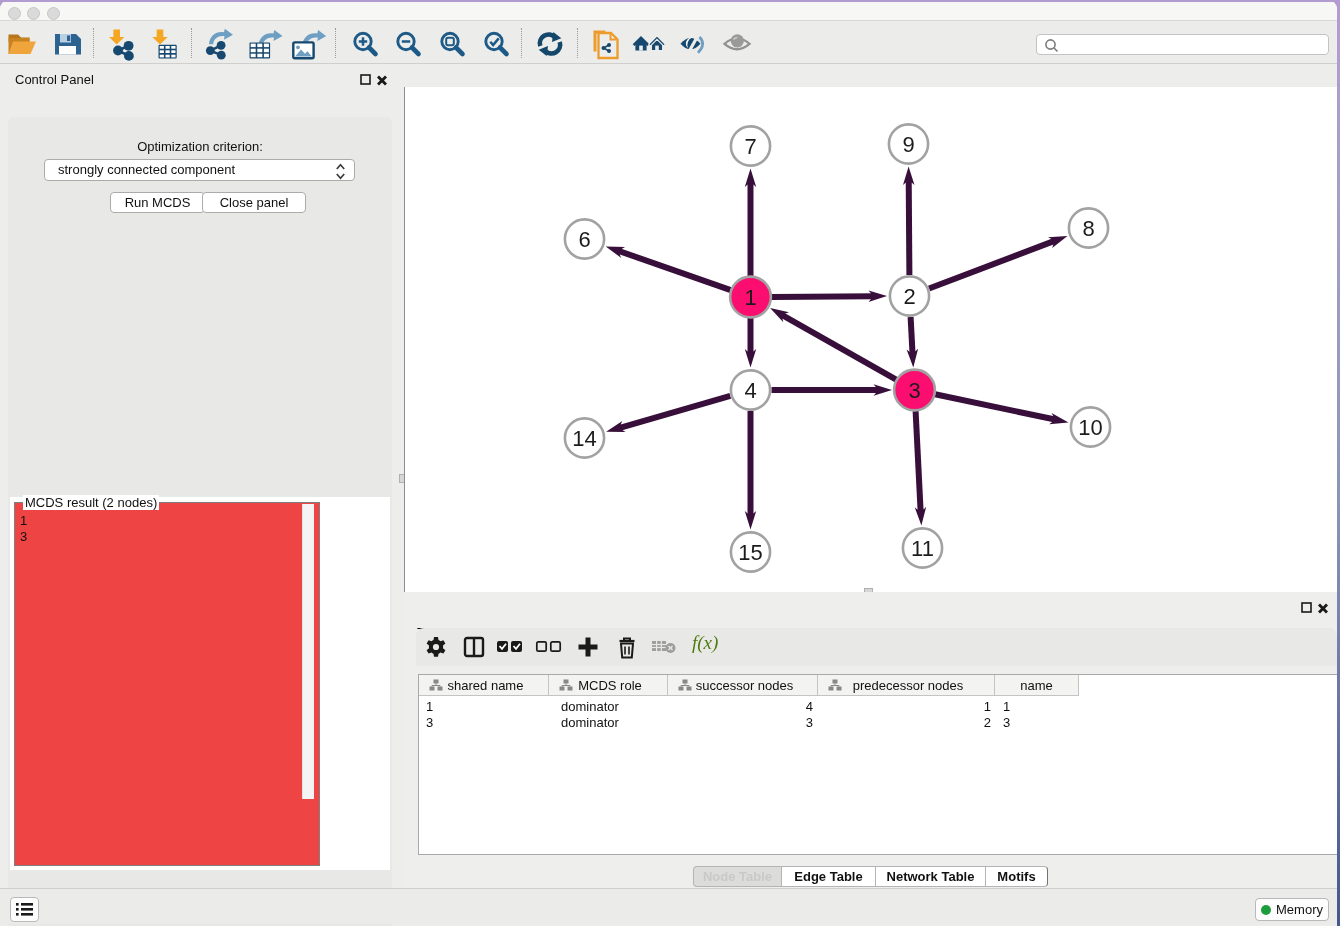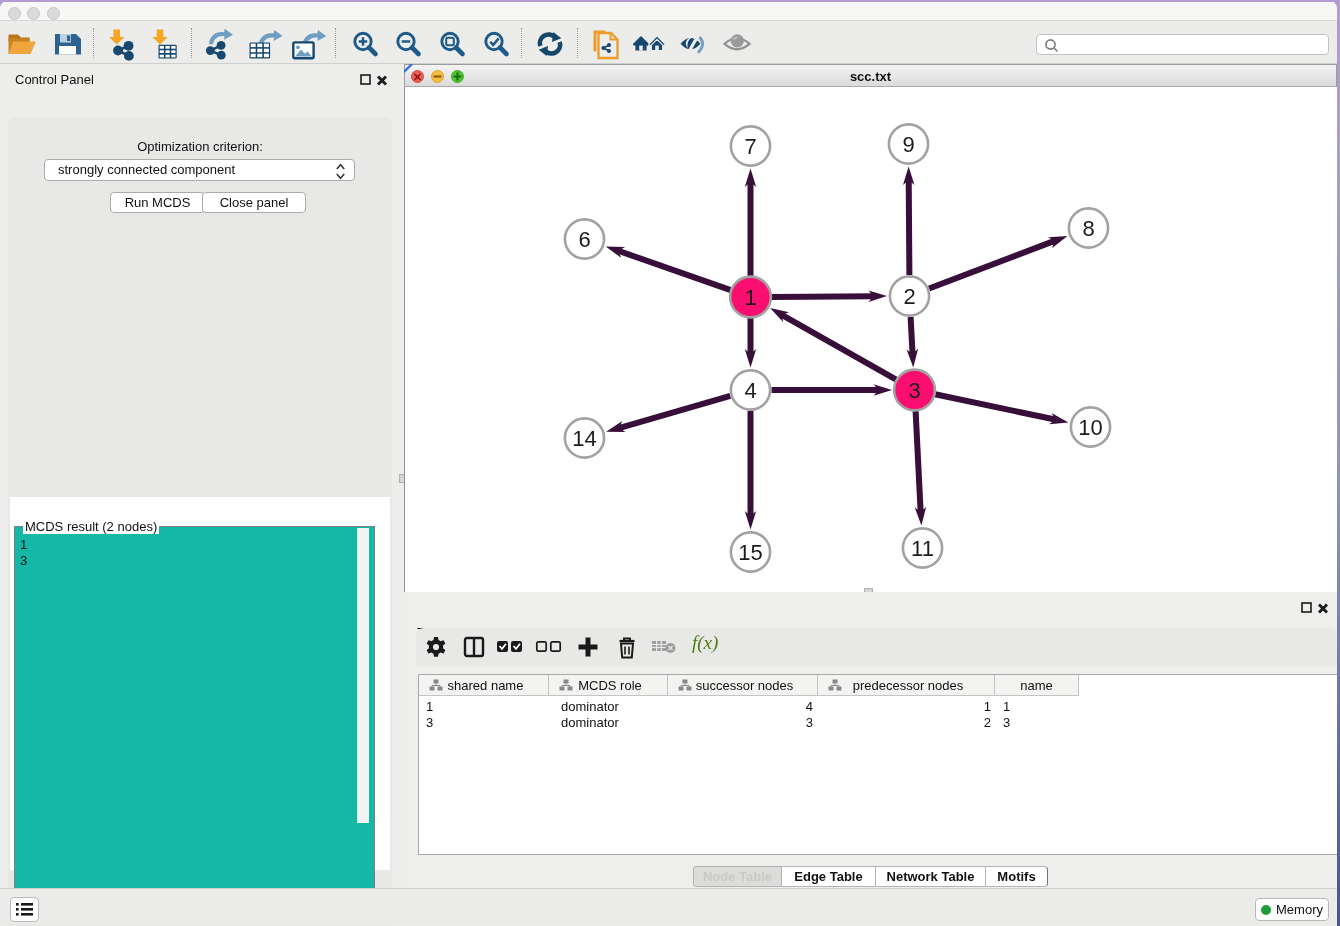--- a/index.html
+++ b/index.html
@@ -22,21 +22,21 @@
 .paneicons { position:absolute; top:10px; }
 #cptabs { position:absolute; left:78px; top:33px; height:21px; font-size:13px; }
 .tab { float:left; height:21px; line-height:20px; padding:0 12px; background:#fff; border:1px solid #bbb; border-right:none; color:#111; text-align:center; }
 .tab:first-child { border-radius:4px 0 0 0; }
 .tab.sel { background:#e4e4e2; color:#b9b9b7; border:1px solid #bbb; border-radius:0 4px 0 0; }
 #cppane { position:absolute; left:8px; top:53px; width:384px; height:822px; background:#e8e8e6; border-radius:6px 6px 0 0; }
 #optlabel { position:absolute; left:0; top:22px; width:100%; text-align:center; font-size:13px; color:#111; }
 #combo { position:absolute; left:36px; top:42px; width:311px; height:22px; background:#fff; border:1px solid #ababab; border-radius:4px; font-size:13px; line-height:20px; padding-left:13px; color:#111; }
 .btn { position:absolute; top:75px; height:21px; background:#fff; border:1px solid #ababab; border-radius:4px; font-size:13px; line-height:19px; text-align:center; color:#111; }
 #resultwrap { position:absolute; left:2px; top:380px; width:380px; height:373px; background:#fff; }
-#fieldset { position:absolute; left:4px; top:5px; width:361px; height:364px; border:1px solid #7f7f7f; background:#14b8a6;margin-top:24px; }
+#fieldset { position:absolute; left:4px; top:5px; width:306px; height:364px; border:1px solid #7f7f7f; background:#ef4444; }
 #fslegend { position:absolute; left:8px; top:-8px; background:#fff; padding:0 2px; font-size:13px; color:#111; }
 #fscontent { position:absolute; left:5px; top:10px; font-size:13px; color:#111; line-height:16px; }
 #fsscroll { position:absolute; right:5px; top:1px; width:12px; height:295px; background:#f4f4f4; border-left:1px solid #e2e2e2; }
 
 #netwin { position:absolute; left:404px; top:64px; width:933px; height:528px; }
 #nettitle { position:absolute; left:0; top:0; width:100%; height:23px; background:linear-gradient(#f4f4f4,#dadada); border:1px solid #9c9c9c; border-bottom:1px solid #ababab; }
 #nettext { position:absolute; top:4px; width:100%; text-align:center; font-size:13px; font-weight:bold; color:#111; }
 .mtl { position:absolute; top:5px; width:13px; height:13px; border-radius:50%; }
 #netcanvas { position:absolute; left:0; top:23px; width:933px; height:506px; background:#fff; border-left:1.5px solid #8e8e8e; }
 
@@ -219,41 +219,20 @@
           <div id="fsscroll"></div>
         </div>
       </div>
     </div>
   </div>
   <div id="vsplit">
       <div id="vhandle"></div>
     </div>
 
   <div id="netwin">
-    <div id="nettitle">
-        <svg width="12" height="12" viewBox="0 0 12 12" style="position:absolute;left:-1px;top:-1px;z-index:5;">
-          <path d="M0 8 L8 0" stroke="#3b6fd4" stroke-width="2.4" fill="none"></path>
-        </svg>
-      <div class="mtl" style="left:6px; background:#ea5f55; border:1px solid #d94c40;">
-          <svg width="11" height="11" viewBox="0 0 11 11" style="position:absolute;left:0;top:0;">
-            <path d="M2.5 2 l3 2.6 l3 -2.6 l1 1 l-2.6 3 l2.6 3 l-1 1 l-3 -2.6 l-3 2.6 l-1 -1 l2.6 -3 l-2.6 -3 z" fill="#8f1a10" transform="scale(0.9) translate(0.6,0.6)"></path>
-          </svg>
-        </div>
-      <div class="mtl" style="left:26px; background:#f6bb3f; border:1px solid #e0a630;">
-          <svg width="11" height="11" viewBox="0 0 11 11" style="position:absolute;left:0;top:0;">
-            <rect x="1.5" y="4.4" width="8" height="2.2" fill="#8a6117"></rect>
-          </svg>
-        </div>
-      <div class="mtl" style="left:46px; background:#4fc434; border:1px solid #41ad26;">
-          <svg width="11" height="11" viewBox="0 0 11 11" style="position:absolute;left:0;top:0;">
-            <path d="M4.4 1.5 h2.2 v2.9 h2.9 v2.2 h-2.9 v2.9 h-2.2 v-2.9 h-2.9 v-2.2 h2.9 z" fill="#1a6e0b"></path>
-          </svg>
-        </div>
-      <div id="nettext">scc.txt</div>
-    </div>
     <div id="netcanvas">
 <svg width="931" height="506" viewBox="0 0 931 506" style="position:absolute;left:0.5px;top:0;">
 <g stroke="#380f3a" stroke-width="6">
 <line x1="344.5" y1="189.0" x2="344.5" y2="94.0"></line>
 <line x1="324.7" y1="203.1" x2="211.5" y2="163.5"></line>
 <line x1="365.5" y1="209.9" x2="468.5" y2="209.2"></line>
 <line x1="344.5" y1="231.0" x2="344.5" y2="268.0"></line>
 <line x1="503.4" y1="188.0" x2="502.7" y2="92.0"></line>
 <line x1="523.1" y1="201.5" x2="649.8" y2="153.4"></line>
 <line x1="504.6" y1="230.0" x2="506.6" y2="268.0"></line>

